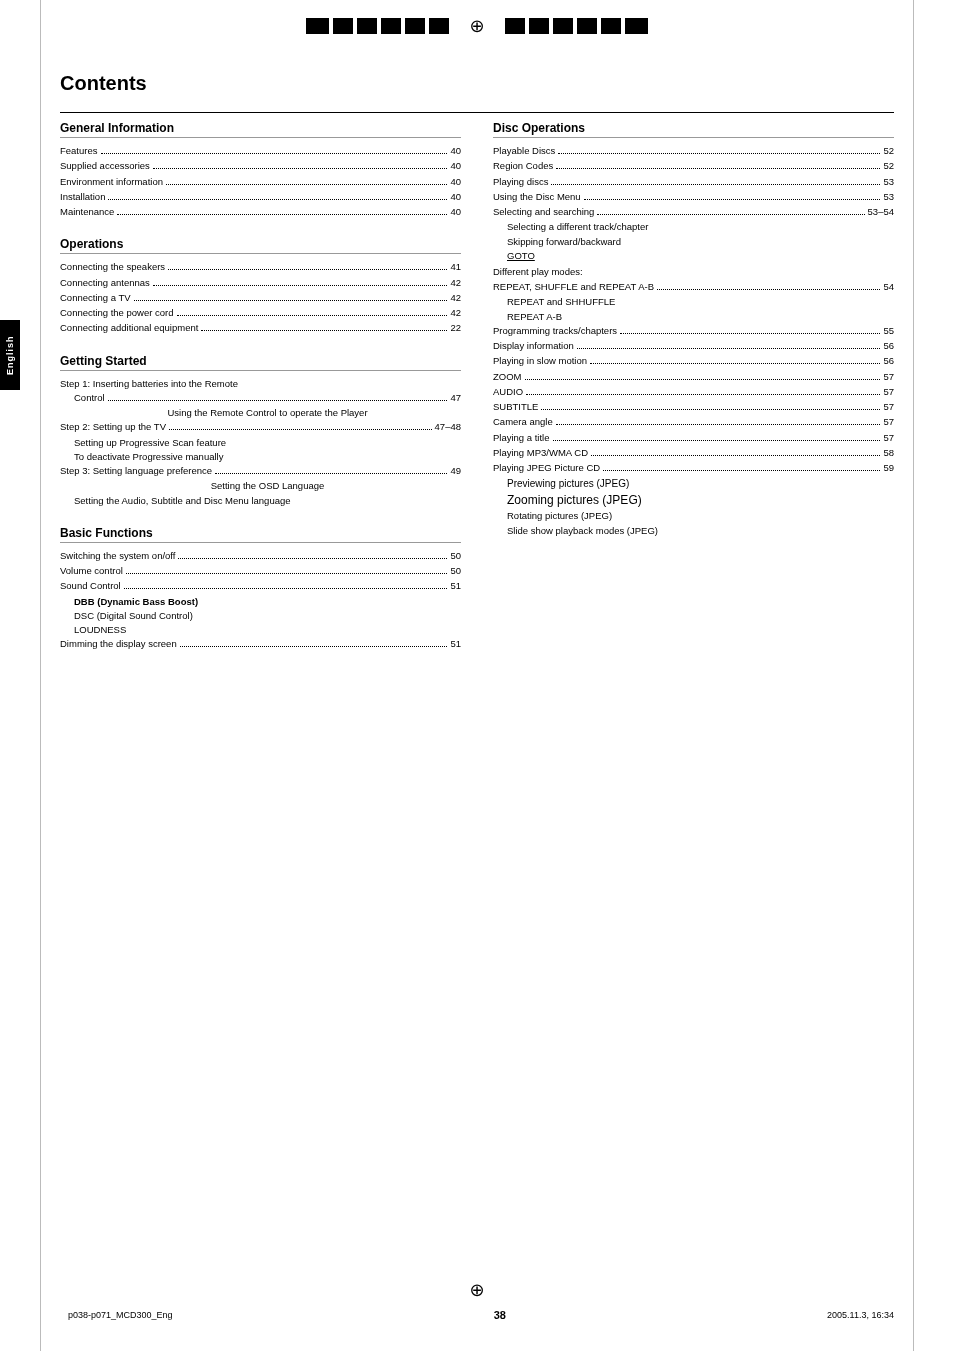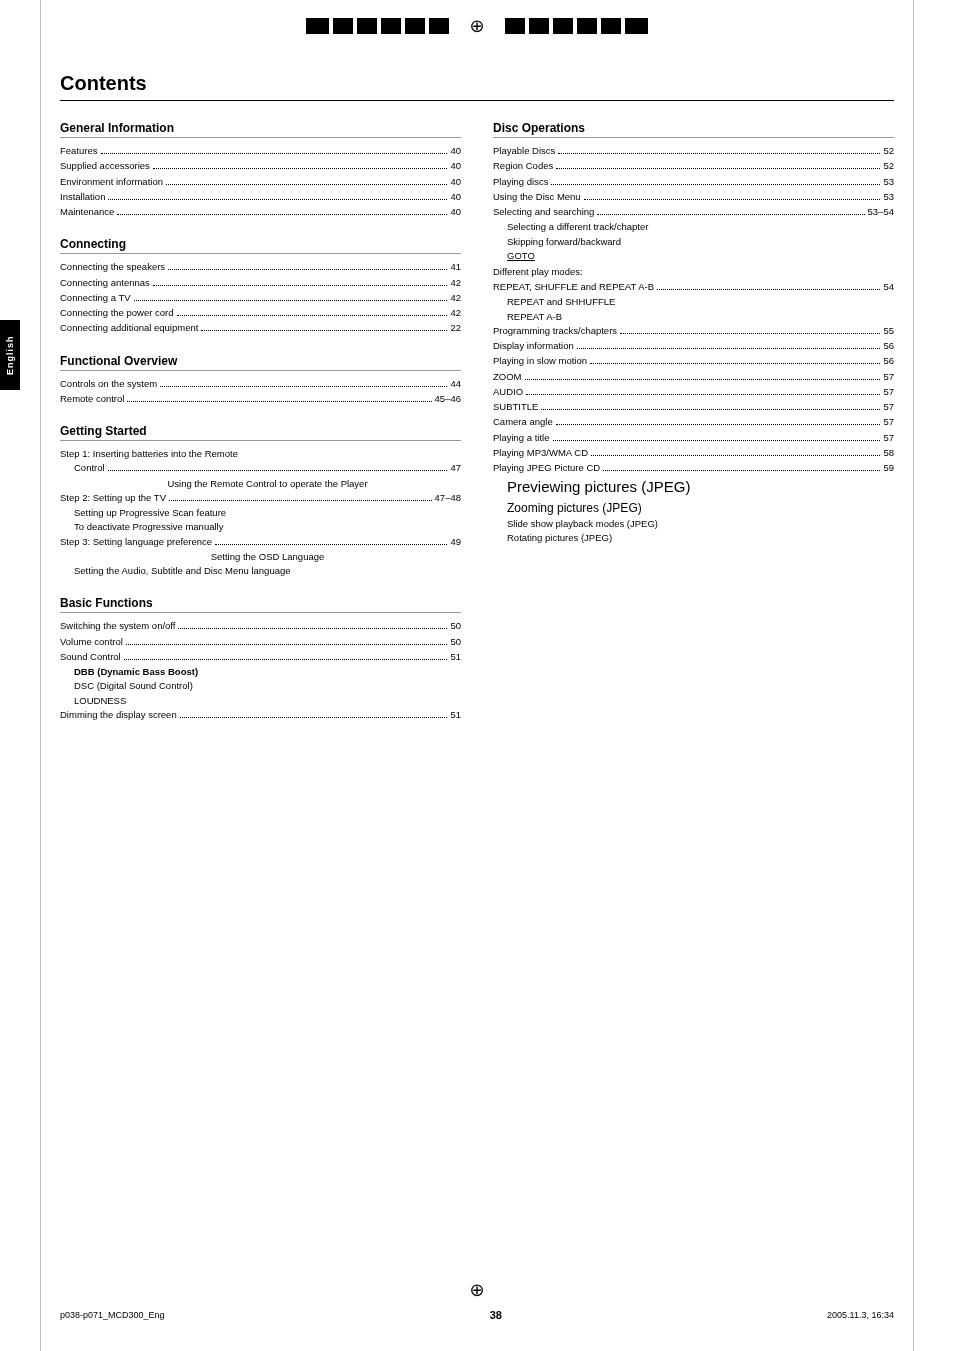--- a/index.html
+++ b/index.html
@@ -44,23 +44,23 @@
     }
 
     
     .main-content {
       padding: 20px 60px 40px 60px;
     }
 
     .page-title {
       font-size: 20px;
       font-weight: bold;
-      margin-bottom: 20px;
+      margin-bottom: 8px;
       border-bottom: 1px solid #000;
-      padding-bottom: 5px;
+      padding-bottom: 17px;
     }
 
     .two-column {
       display: flex;
       gap: 32px;
     }
 
     .column {
       flex: 1;
     }
@@ -98,21 +98,21 @@
 
     .toc-item-page {
       font-size: 9.5px;
       white-space: nowrap;
     }
 
     
     .bottom-bar {
       position: absolute;
       bottom: 30px;
-      left: 0;
+      left: 8px;
       right: 0;
       padding: 0 60px;
       display: flex;
       justify-content: space-between;
       align-items: center;
       font-size: 9px;
       color: #000;
     }
 
     .page-number {
@@ -212,21 +212,21 @@
             <span class="toc-item-page">40</span>
           </div>
           <div class="toc-item">
             <span class="toc-item-text">Maintenance</span>
             <span class="toc-item-dots"></span>
             <span class="toc-item-page">40</span>
           </div>
         </div>
 
         <div class="section">
-          <div class="section-title">Connecting</div>
+          <div class="section-title">Operations</div>
 
           <div class="toc-item">
             <span class="toc-item-text">Connecting the speakers</span>
             <span class="toc-item-dots"></span>
             <span class="toc-item-page">41</span>
           </div>
           <div class="toc-item">
             <span class="toc-item-text">Connecting antennas</span>
             <span class="toc-item-dots"></span>
             <span class="toc-item-page">42</span>
@@ -241,34 +241,20 @@
             <span class="toc-item-dots"></span>
             <span class="toc-item-page">42</span>
           </div>
           <div class="toc-item">
             <span class="toc-item-text">Connecting additional equipment</span>
             <span class="toc-item-dots"></span>
             <span class="toc-item-page">22</span>
           </div>
         </div>
 
-        <div class="section">
-          <div class="section-title">Functional Overview</div>
-
-          <div class="toc-item">
-            <span class="toc-item-text">Controls on the system</span>
-            <span class="toc-item-dots"></span>
-            <span class="toc-item-page">44</span>
-          </div>
-          <div class="toc-item">
-            <span class="toc-item-text">Remote control</span>
-            <span class="toc-item-dots"></span>
-            <span class="toc-item-page">45–46</span>
-          </div>
-        </div>
 
         <div class="section">
           <div class="section-title">Getting Started</div>
 
           <div style="font-size:9.5px;line-height:1.5;">Step 1: Inserting batteries into the Remote</div>
           <div class="toc-item">
             <span class="toc-item-text" style="padding-left:14px;">Control</span>
             <span class="toc-item-dots"></span>
             <span class="toc-item-page">47</span>
           </div>
@@ -405,24 +391,24 @@
           <div class="toc-item">
             <span class="toc-item-text">Playing MP3/WMA CD</span>
             <span class="toc-item-dots"></span>
             <span class="toc-item-page">58</span>
           </div>
           <div class="toc-item">
             <span class="toc-item-text">Playing JPEG Picture CD</span>
             <span class="toc-item-dots"></span>
             <span class="toc-item-page">59</span>
           </div>
-          <div style="font-size:15px;line-height:1.5;padding-left:14px;">Previewing pictures (JPEG)</div>
+          <div style="font-size:10px;line-height:1.5;padding-left:14px;">Previewing pictures (JPEG)</div>
           <div style="font-size:12px;line-height:1.5;padding-left:14px;">Zooming pictures (JPEG)</div>
+          <div style="font-size:9.5px;line-height:1.5;padding-left:14px;">Rotating pictures (JPEG)</div>
           <div style="font-size:9.5px;line-height:1.5;padding-left:14px;">Slide show playback modes (JPEG)</div>
-          <div style="font-size:9.5px;line-height:1.5;padding-left:14px;">Rotating pictures (JPEG)</div>
 
         </div>
 
       </div>
 
     </div>
 
   </div>
 
   <div class="bottom-bar">

